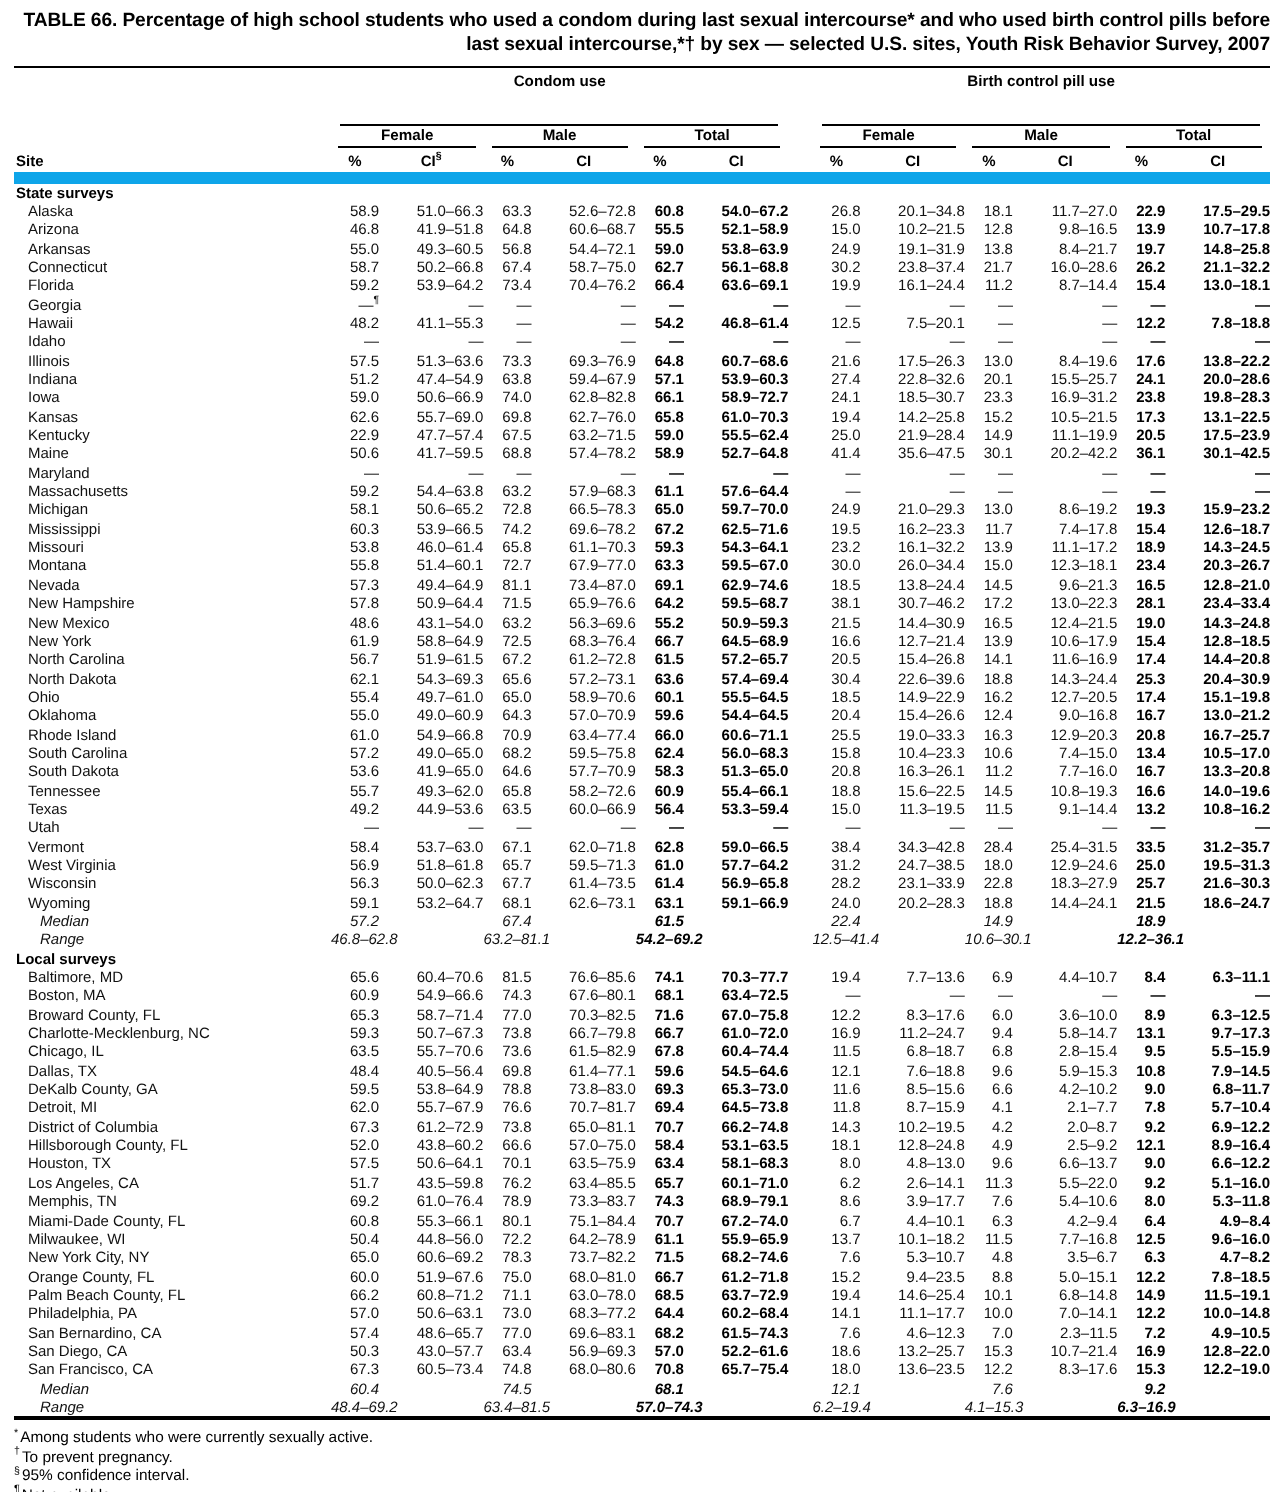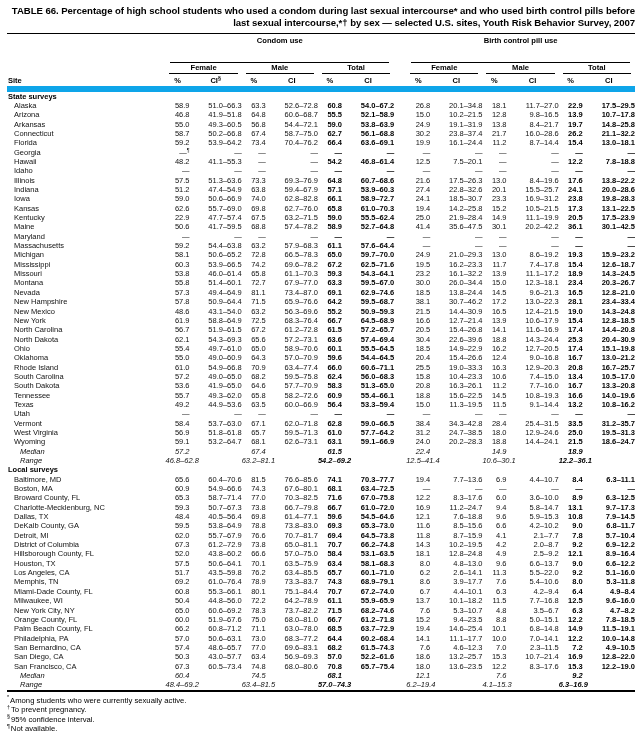--- a/index.html
+++ b/index.html
@@ -680,20 +680,36 @@
           <td class="v b">57.7–64.2</td>
           <td class="gut"></td>
           <td class="v">31.2</td>
           <td class="v">24.7–38.5</td>
           <td class="v">18.0</td>
           <td class="v">12.9–24.6</td>
           <td class="v b">25.0</td>
           <td class="v b">19.5–31.3</td>
         </tr>
         <tr>
+          <td class="site">Wisconsin</td>
+          <td class="v">56.3</td>
+          <td class="v">50.0–62.3</td>
+          <td class="v">67.7</td>
+          <td class="v">61.4–73.5</td>
+          <td class="v b">61.4</td>
+          <td class="v b">56.9–65.8</td>
+          <td class="gut"></td>
+          <td class="v">28.2</td>
+          <td class="v">23.1–33.9</td>
+          <td class="v">22.8</td>
+          <td class="v">18.3–27.9</td>
+          <td class="v b">25.7</td>
+          <td class="v b">21.6–30.3</td>
+        </tr>
+        <tr>
           <td class="site">Wyoming</td>
           <td class="v">59.1</td>
           <td class="v">53.2–64.7</td>
           <td class="v">68.1</td>
           <td class="v">62.6–73.1</td>
           <td class="v b">63.1</td>
           <td class="v b">59.1–66.9</td>
           <td class="gut"></td>
           <td class="v">24.0</td>
           <td class="v">20.2–28.3</td>
@@ -787,20 +803,36 @@
           <td class="v">66.7–79.8</td>
           <td class="v b">66.7</td>
           <td class="v b">61.0–72.0</td>
           <td class="gut"></td>
           <td class="v">16.9</td>
           <td class="v">11.2–24.7</td>
           <td class="v">9.4</td>
           <td class="v">5.8–14.7</td>
           <td class="v b">13.1</td>
           <td class="v b">9.7–17.3</td>
+        </tr>
+        <tr>
+          <td class="site">Chicago, IL</td>
+          <td class="v">63.5</td>
+          <td class="v">55.7–70.6</td>
+          <td class="v">73.6</td>
+          <td class="v">61.5–82.9</td>
+          <td class="v b">67.8</td>
+          <td class="v b">60.4–74.4</td>
+          <td class="gut"></td>
+          <td class="v">11.5</td>
+          <td class="v">6.8–18.7</td>
+          <td class="v">6.8</td>
+          <td class="v">2.8–15.4</td>
+          <td class="v b">9.5</td>
+          <td class="v b">5.5–15.9</td>
         </tr>
         <tr>
           <td class="site">Dallas, TX</td>
           <td class="v">48.4</td>
           <td class="v">40.5–56.4</td>
           <td class="v">69.8</td>
           <td class="v">61.4–77.1</td>
           <td class="v b">59.6</td>
           <td class="v b">54.5–64.6</td>
           <td class="gut"></td>

